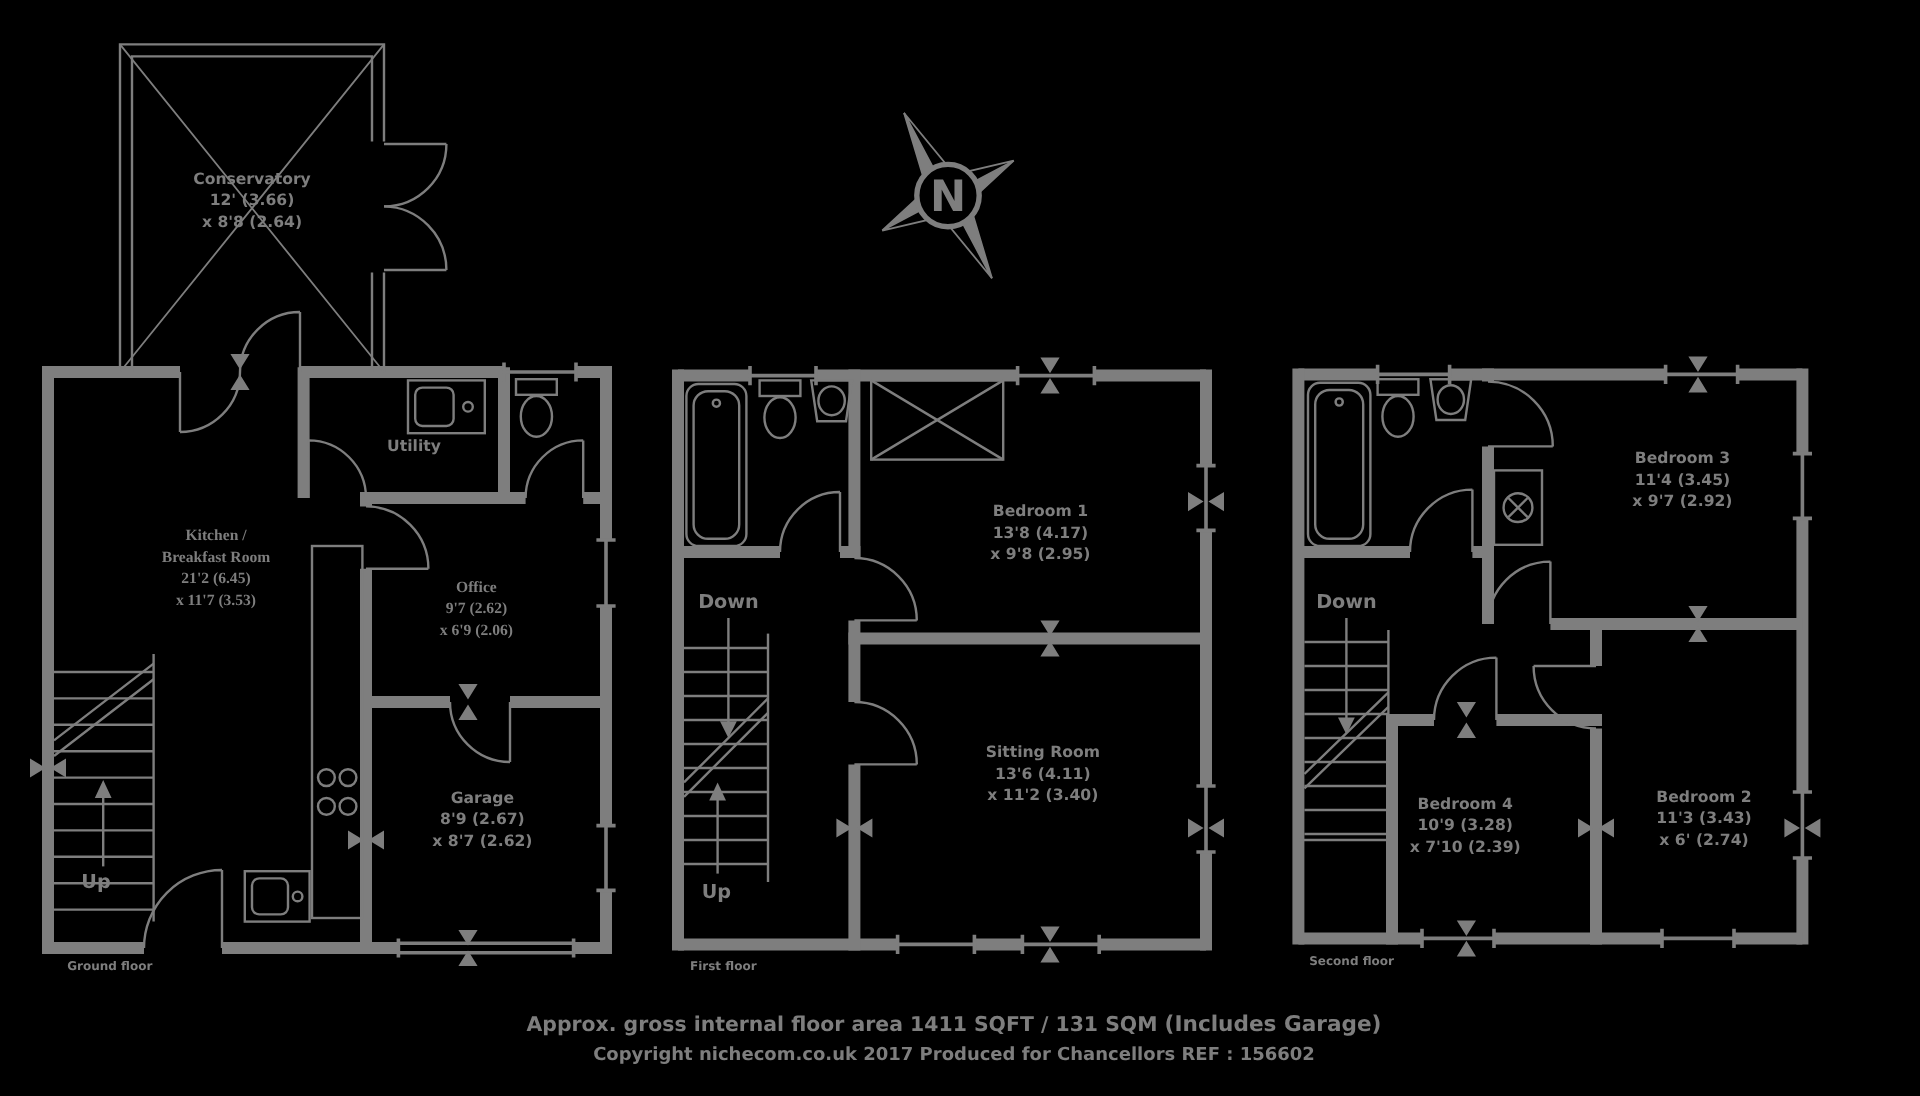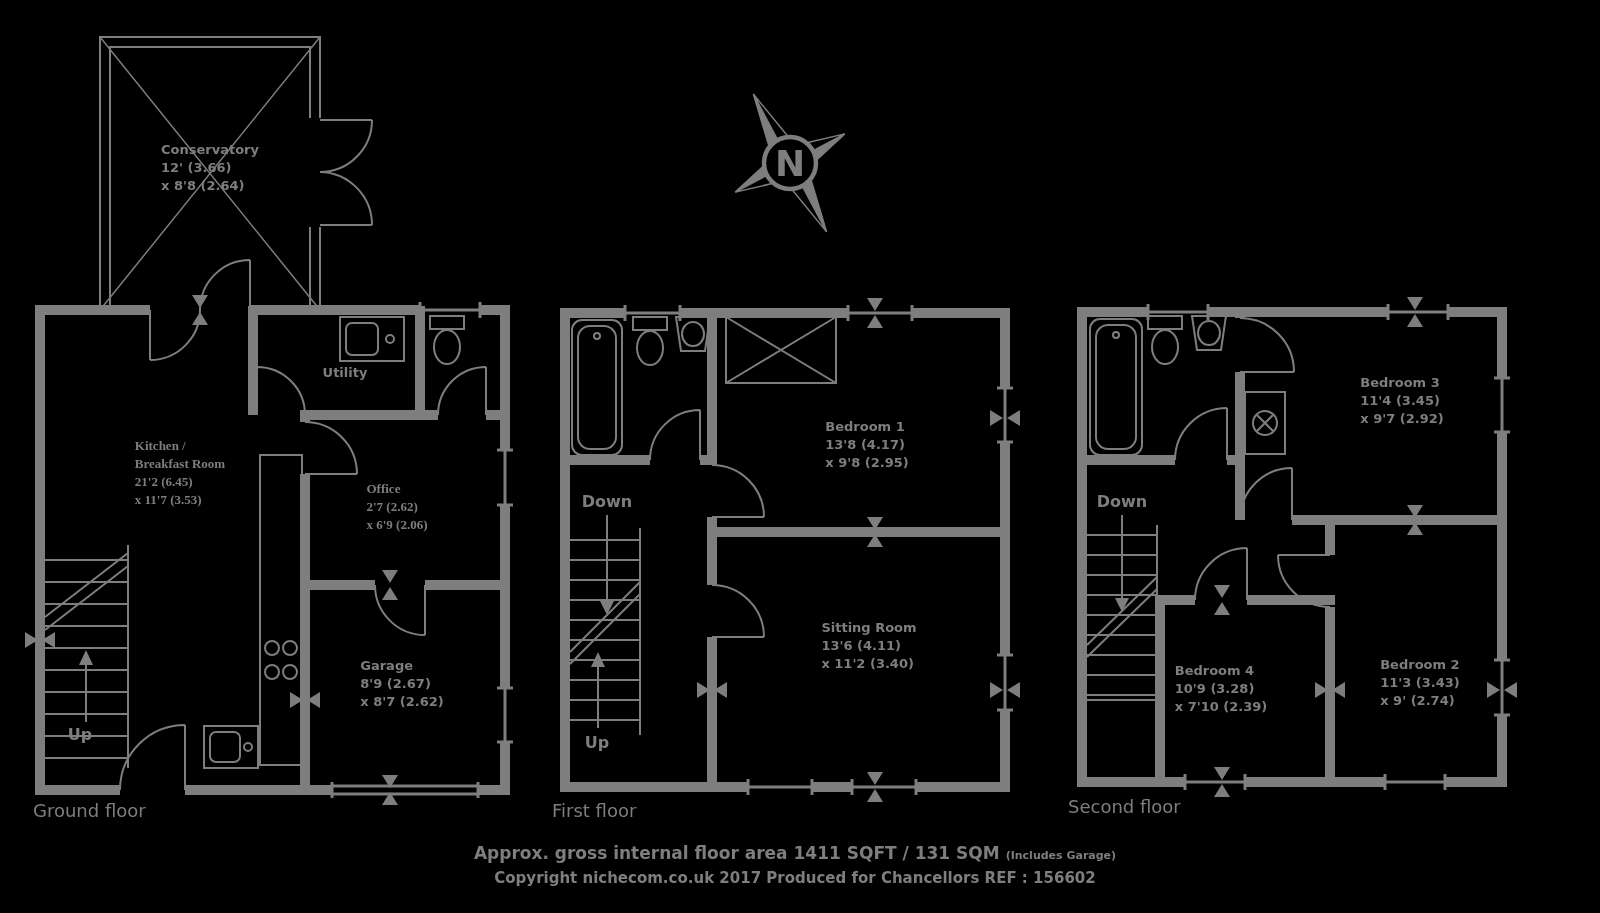--- a/index.html
+++ b/index.html
@@ -5,33 +5,33 @@
   :root { --ink:#7e7e7e; --bg:#000000; }
   * { box-sizing:border-box; }
   html,body { margin:0; padding:0; background:var(--bg); }
   .canvas {
     position:relative; width:1600px; height:913px; background:var(--bg);
     font-family:"DejaVu Sans","Liberation Sans",sans-serif; color:var(--ink);
     overflow:hidden;
   }
   svg.plan { position:absolute; left:0; top:0; color:var(--ink); }
   .room-label {
-    position:absolute; transform:translateX(-50%); text-align:left;
+    position:absolute; transform:translateX(-50%); text-align:center;
     font-size:13px; font-weight:bold; line-height:18px; white-space:nowrap;
   }
   .small-label {
     position:absolute; transform:translateX(-50%);
     font-size:16px; font-weight:bold; white-space:nowrap;
   }
-  .floor-label { position:absolute; font-size:18px; font-weight:normal; white-space:nowrap; }
+  .floor-label { position:absolute; font-size:10px; font-weight:bold; white-space:nowrap;margin-left:23px; }
   .footer-line1 {
     position:absolute; left:795px; top:843px; transform:translateX(-50%);
     font-size:17px; font-weight:bold; white-space:nowrap;
   }
-  .footer-line1 .note { font-size:11px; }
+  .footer-line1 .note { font-size:18px; }
   .footer-line2 {
     position:absolute; left:795px; top:869px; transform:translateX(-50%);
     font-size:15px; font-weight:bold; white-space:nowrap;
   }
 </style>
 </head>
 <body>
 
 <div class="canvas">
 
@@ -270,21 +270,21 @@
     <div>Utility</div>
   </div>
   <div class="room-label" style="left:180px; top:437px;font-family:Liberation Serif, serif;">
     <div>Kitchen /</div>
     <div>Breakfast Room</div>
     <div>21'2 (6.45)</div>
     <div>x 11'7 (3.53)</div>
   </div>
   <div class="room-label" style="left:397px; top:480px;font-family:Liberation Serif, serif;">
     <div>Office</div>
-    <div>2'7 (2.62)</div>
+    <div>9'7 (2.62)</div>
     <div>x 6'9 (2.06)</div>
   </div>
   <div class="room-label" style="left:402px; top:657px;">
     <div>Garage</div>
     <div>8'9 (2.67)</div>
     <div>x 8'7 (2.62)</div>
   </div>
   <div class="small-label" style="left:80px; top:725px;">Up</div>
   <div class="floor-label" style="left:33px; top:800px;">Ground floor</div>
 
@@ -303,21 +303,21 @@
   <div class="floor-label" style="left:552px; top:800px;">First floor</div>
 
   <div class="room-label" style="left:1402px; top:374px;">
     <div>Bedroom 3</div>
     <div>11'4 (3.45)</div>
     <div>x 9'7 (2.92)</div>
   </div>
   <div class="room-label" style="left:1420px; top:656px;">
     <div>Bedroom 2</div>
     <div>11'3 (3.43)</div>
-    <div>x 9' (2.74)</div>
+    <div>x 6' (2.74)</div>
   </div>
   <div class="room-label" style="left:1221px; top:662px;">
     <div>Bedroom 4</div>
     <div>10'9 (3.28)</div>
     <div>x 7'10 (2.39)</div>
   </div>
   <div class="small-label" style="left:1122px; top:492px;">Down</div>
   <div class="floor-label" style="left:1068px; top:796px;">Second floor</div>
 
   <div class="footer-line1">

